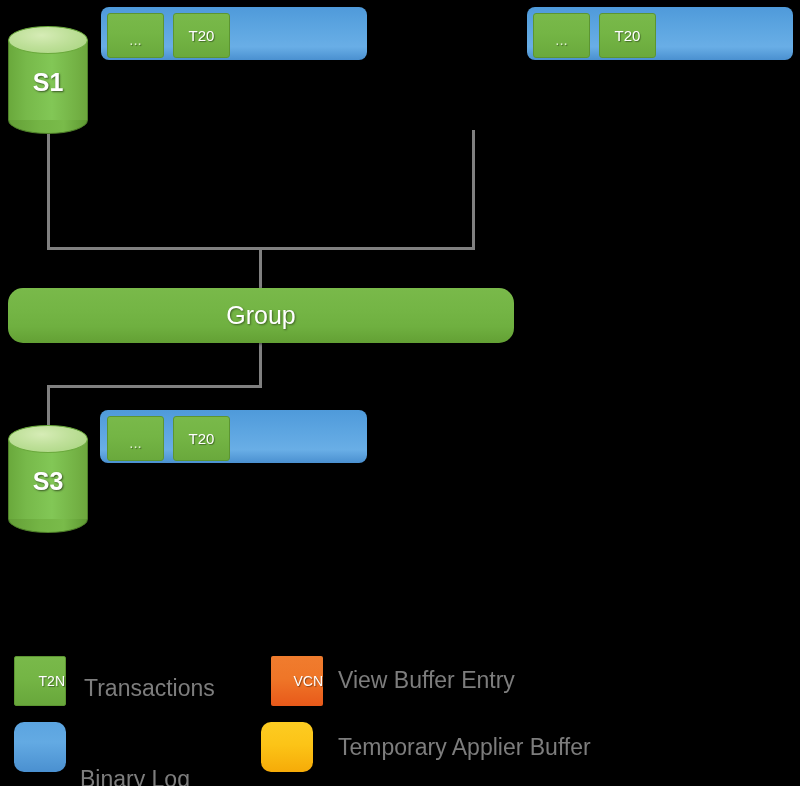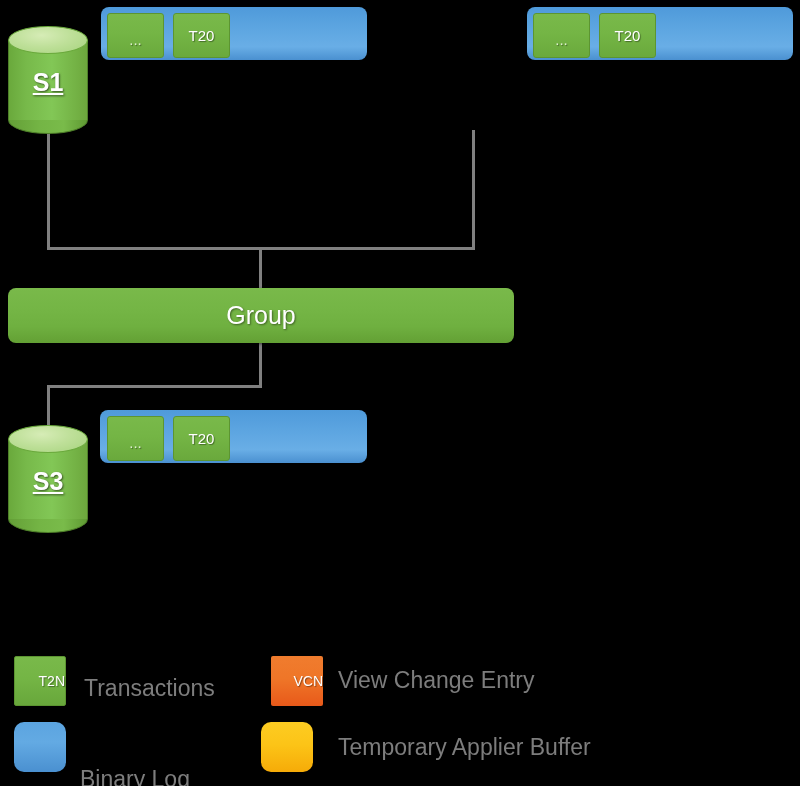--- a/index.html
+++ b/index.html
@@ -72,21 +72,20 @@
     position: absolute;
     left: 0;
     top: 42px;
     width: 80px;
     text-align: center;
     color: #ffffff;
     font-size: 25px;
     font-weight: bold;
     text-shadow: 1px 1px 2px rgba(0,0,0,0.55);
     letter-spacing: 0px;
-    text-decoration: underline;
   }
 
   
   .binlog {
     position: absolute;
     height: 53px;
     border-radius: 8px;
     background: linear-gradient(to bottom, #4f9ada 0%, #5ba4e0 35%, #69aee6 75%, #4a90d0 100%);
     box-shadow: 0 1px 2px rgba(0,0,0,0.6);
   }
@@ -109,21 +108,21 @@
   .txn.ellipsis {
     font-size: 15px;
     color: #dff0cf;
     align-items: flex-end;
     padding-bottom: 9px;
   }
 
   
   .groupbox {
     position: absolute;
-    border-radius: 8px;
+    border-radius: 15px;
     background: linear-gradient(to bottom, #79b94a 0%, #74b545 40%, #6fb040 70%, #63a034 100%);
     box-shadow: 0 1px 3px rgba(0,0,0,0.55);
     display: flex;
     align-items: center;
     justify-content: center;
     text-align: right;
   }
   .groupbox span {
     color: #ffffff;
     font-size: 25px;
@@ -226,20 +225,20 @@
   <div class="legend-label" style="left:84px; top:667px;margin-top:8px;">Transactions</div>
 
   <div class="legend-swatch sw-blue" style="left:14px; top:722px;">
     <span></span>
   </div>
   <div class="legend-label" style="left:80px; top:766px;">Binary Log</div>
 
   <div class="legend-swatch sw-orange" style="left:271px; top:656px;">
     <span>VCN</span>
   </div>
-  <div class="legend-label" style="left:338px; top:667px;">View Change Entry</div>
+  <div class="legend-label" style="left:338px; top:667px;">View Buffer Entry</div>
 
   <div class="legend-swatch sw-yellow" style="left:261px; top:722px;">
     <span></span>
   </div>
   <div class="legend-label" style="left:338px; top:734px;">Temporary Applier Buffer</div>
 
 </div>
 
 </body></html>

